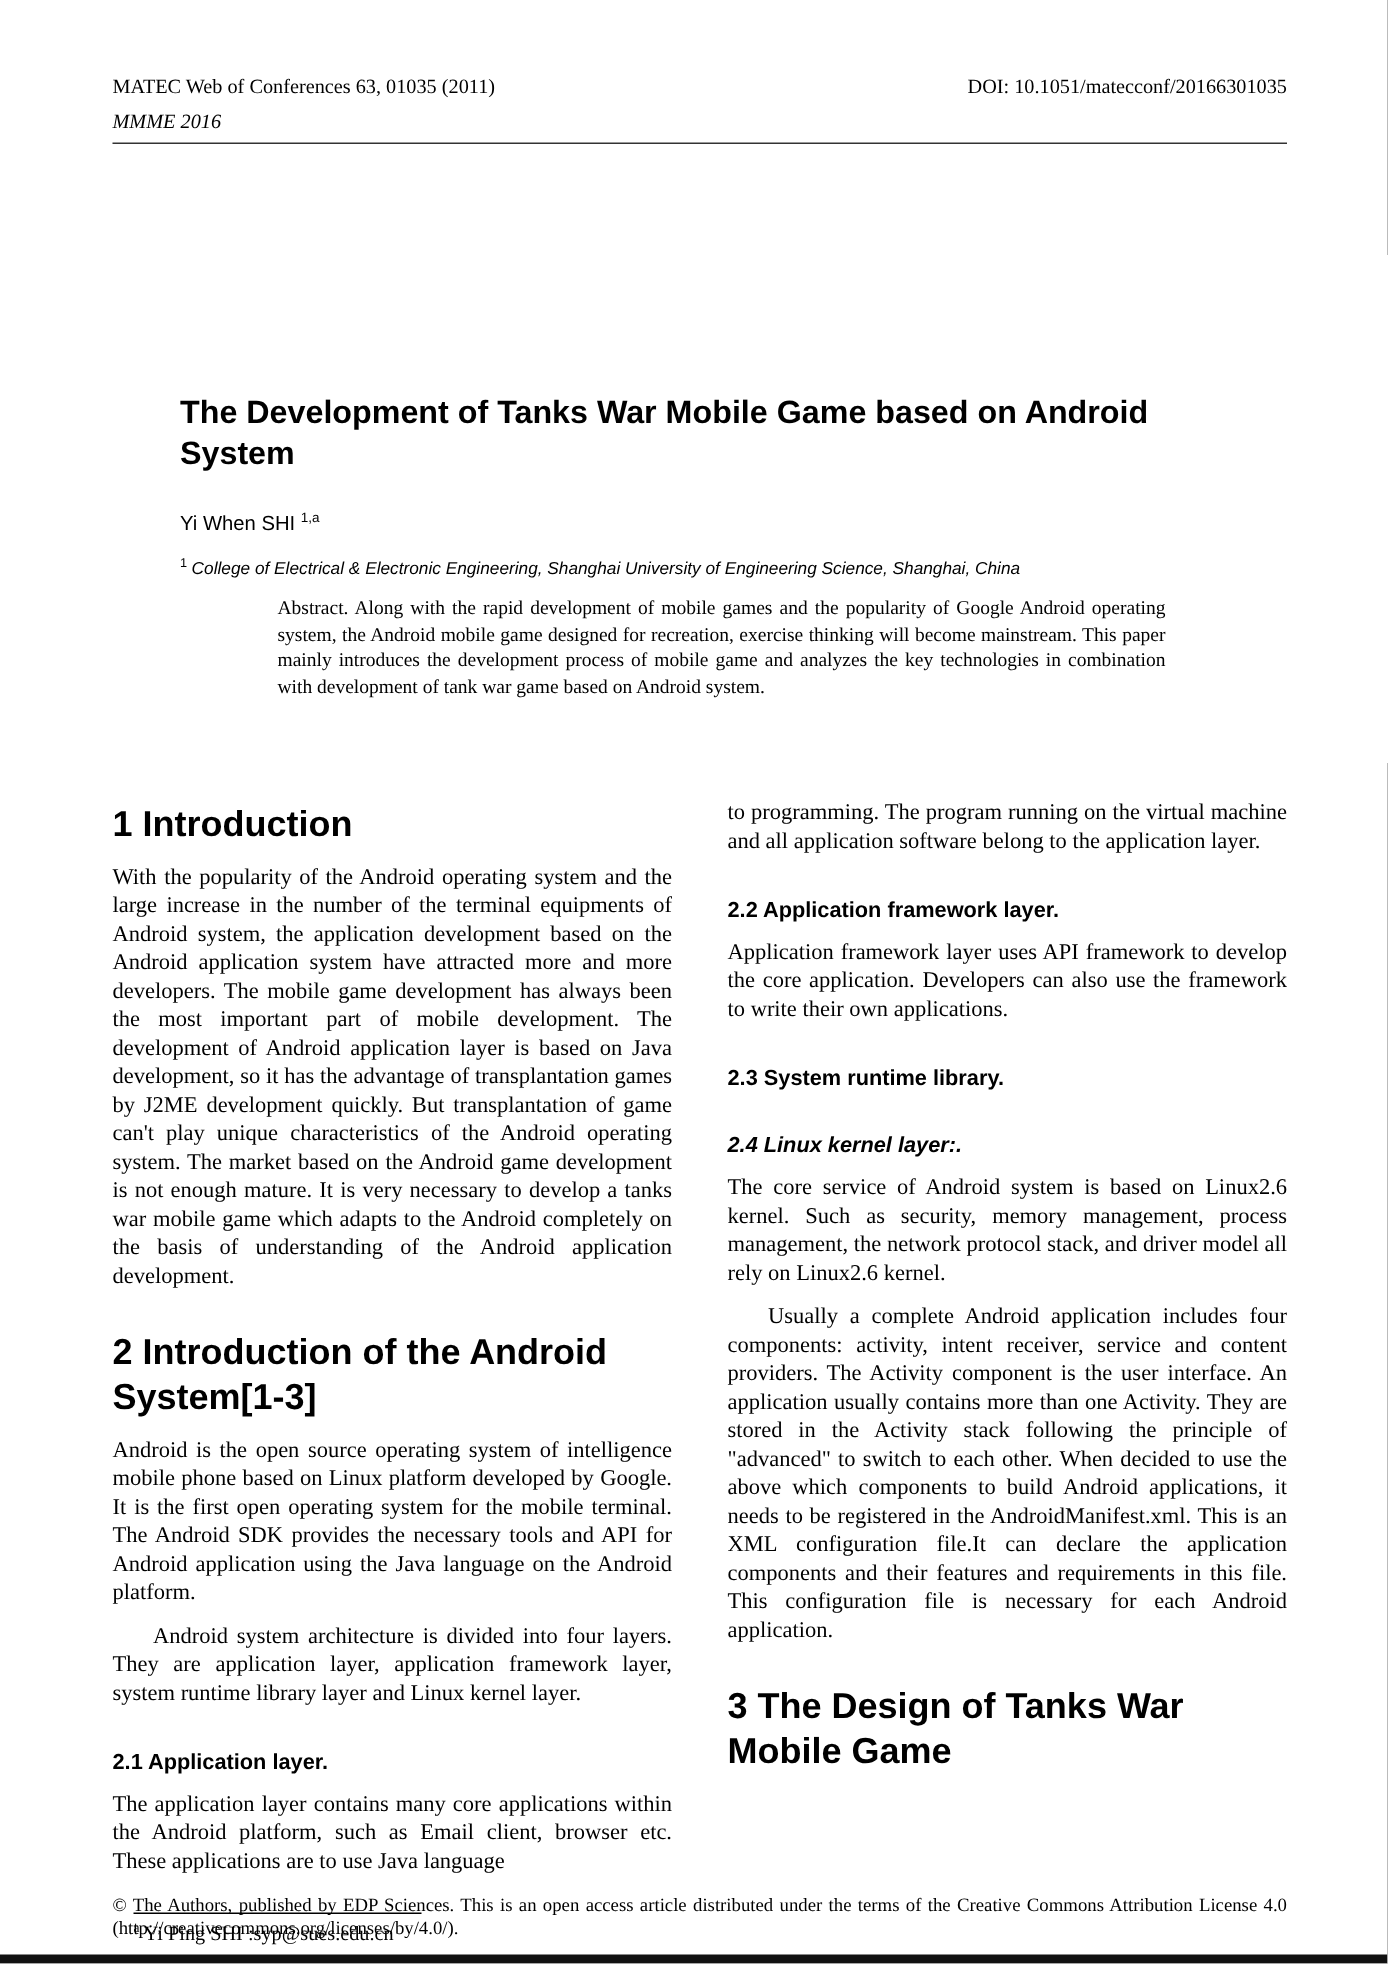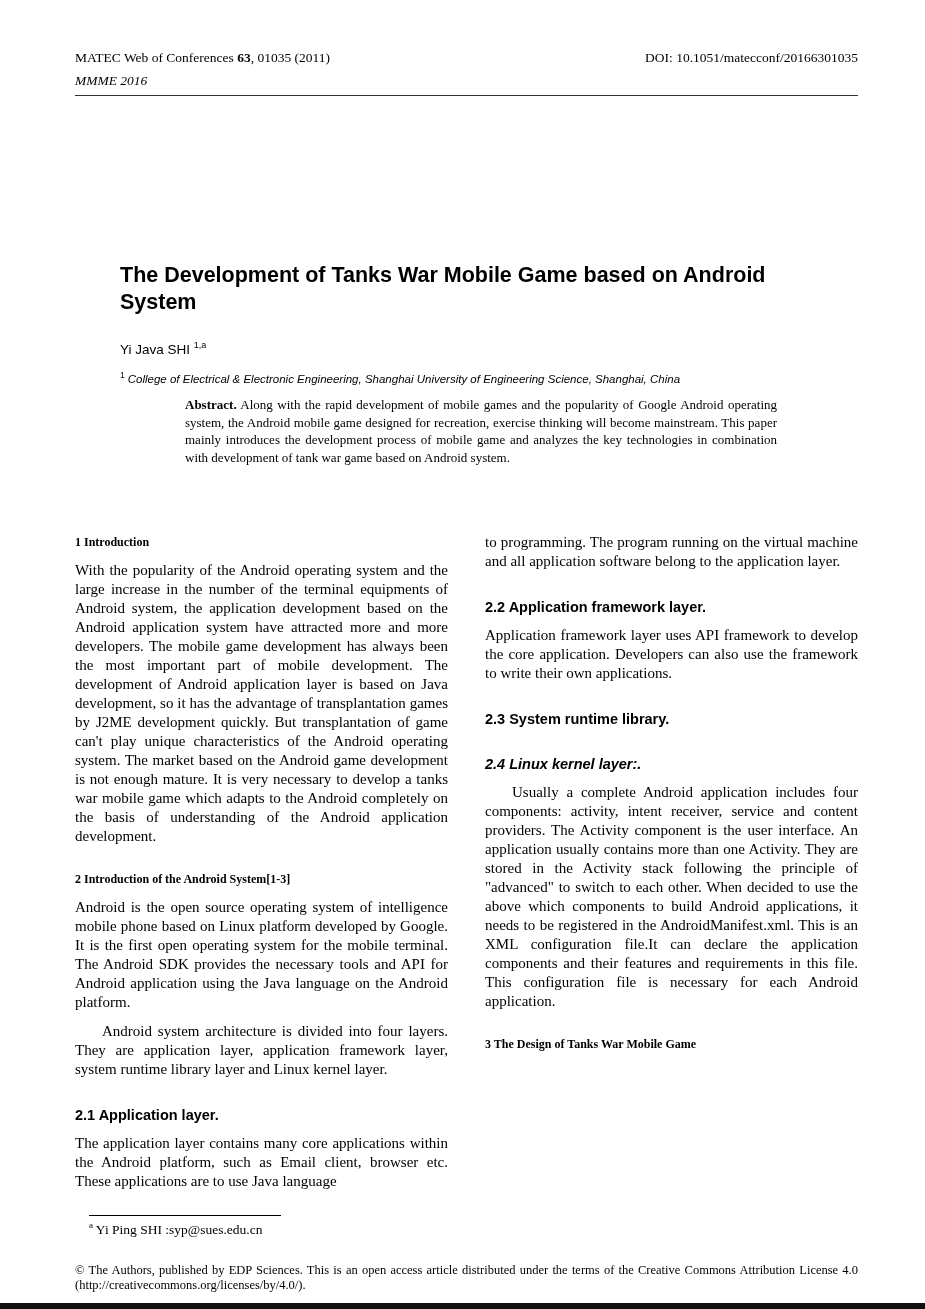--- a/index.html
+++ b/index.html
@@ -47,22 +47,22 @@
 
   
   .columns {
     position: absolute; left: 75px; top: 533px; width: 783px;
     display: flex; gap: 37px; align-items: stretch;
   }
   .col { width: 373px; display: flex; flex-direction: column; }
   .col p { margin: 0 0 10px 0; font-size: 15px; line-height: 19px; text-align: justify; }
   .indent { text-indent: 1.8em; }
   .sec {
-    font-family: Liberation Serif, serif;
-    font-weight: bold; font-size: 12px; line-height: 1.25;
+    font-family: Liberation Sans, sans-serif;
+    font-weight: bold; font-size: 24px; line-height: 1.25;
     margin: 16px 0 11px 0;
   }
   .sec:first-child { margin-top: 2px; }
   .subsec {
     font-family: "Liberation Sans", "DejaVu Sans", sans-serif;
     font-weight: bold; font-size: 14.5px;
     margin: 18px 0 11px 0;
   }
   .subsec.italic { font-style: italic; }
 
@@ -72,39 +72,39 @@
   .footnote { font-size: 13.5px; padding-left: 14px; }
   .footnote sup { font-size: 9px; }
 
   
   .page-footer {
     position: absolute; left: 75px; width: 783px; bottom: 16px;
     font-size: 12.5px; line-height: 15px; text-align: justify;
   }
   .bottom-bar { position: absolute; left: 0; right: 0; bottom: 0; height: 6px; background: #111; }
 
-  b.inline { font-weight: bold; }
+  b.inline { font-weight: normal; }
 </style>
 </head>
 <body>
 
 <div class="page">
 
   <header class="page-header">
     <div class="header-row">
       <div class="header-left"><span>MATEC Web of Conferences </span><b class="inline">63</b><span>, 01035 (2011)</span></div>
       <div class="header-right">DOI: 10.1051/matecconf/20166301035</div>
     </div>
     <div class="conference">MMME 2016</div>
     <hr class="header-rule">
   </header>
 
   <h1 class="title">The Development of Tanks War Mobile Game based on Android System</h1>
 
-  <div class="author"><span>Yi Java SHI</span> <sup>1,a</sup></div>
+  <div class="author"><span>Yi When SHI</span> <sup>1,a</sup></div>
 
   <div class="affiliation"><sup>1</sup><span>College of Electrical &amp; Electronic Engineering, Shanghai University of Engineering Science, Shanghai, China</span></div>
 
   <p class="abstract"><b class="inline">Abstract.</b><span> Along with the rapid development of mobile games and the popularity of Google Android operating system, the Android mobile game designed for recreation, exercise thinking will become mainstream. This paper mainly introduces the development process of mobile game and analyzes the key technologies in combination with development of tank war game based on Android system.</span></p>
 
   <div class="columns">
 
     <div class="col">
       <h2 class="sec">1 Introduction</h2>
       <p>With the popularity of the Android operating system and the large increase in the number of the terminal equipments of Android system, the application development based on the Android application system have attracted more and more developers. The mobile game development has always been the most important part of mobile development. The development of Android application layer is based on Java development, so it has the advantage of transplantation games by J2ME development quickly. But transplantation of game can't play unique characteristics of the Android operating system. The market based on the Android game development is not enough mature. It is very necessary to develop a tanks war mobile game which adapts to the Android completely on the basis of understanding of the Android application development.</p>
@@ -118,20 +118,21 @@
         <div class="footnote"><sup>a</sup><span> Yi Ping SHI :syp@sues.edu.cn</span></div>
       </div>
     </div>
 
     <div class="col">
       <p>to programming. The program running on the virtual machine and all application software belong to the application layer.</p>
       <h3 class="subsec">2.2 Application framework layer.</h3>
       <p>Application framework layer uses API framework to develop the core application. Developers can also use the framework to write their own applications.</p>
       <h3 class="subsec">2.3 System runtime library.</h3>
       <h3 class="subsec italic">2.4 Linux kernel layer:.</h3>
+      <p>The core service of Android system is based on Linux2.6 kernel. Such as security, memory management, process management, the network protocol stack, and driver model all rely on Linux2.6 kernel.</p>
       <p class="indent">Usually a complete Android application includes four components: activity, intent receiver, service and content providers. The Activity component is the user interface. An application usually contains more than one Activity. They are stored in the Activity stack following the principle of "advanced" to switch to each other. When decided to use the above which components to build Android applications, it needs to be registered in the AndroidManifest.xml. This is an XML configuration file.It can declare the application components and their features and requirements in this file. This configuration file is necessary for each Android application.</p>
       <h2 class="sec">3 The Design of Tanks War Mobile Game</h2>
     </div>
 
   </div>
 
   <footer class="page-footer">© The Authors, published by EDP Sciences. This is an open access article distributed under the terms of the Creative Commons Attribution License 4.0 (http://creativecommons.org/licenses/by/4.0/).</footer>
   <div class="bottom-bar"></div>
 
 </div>

